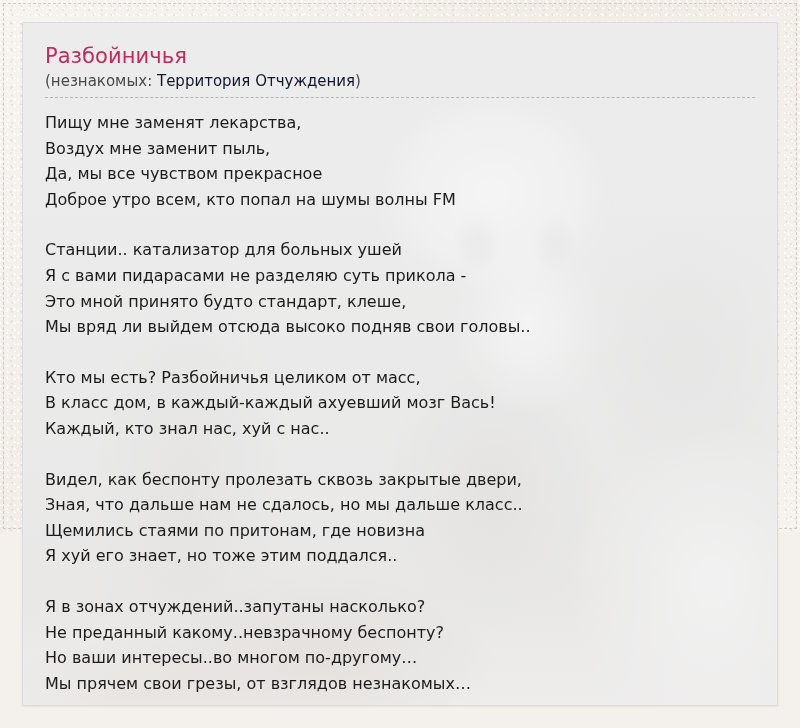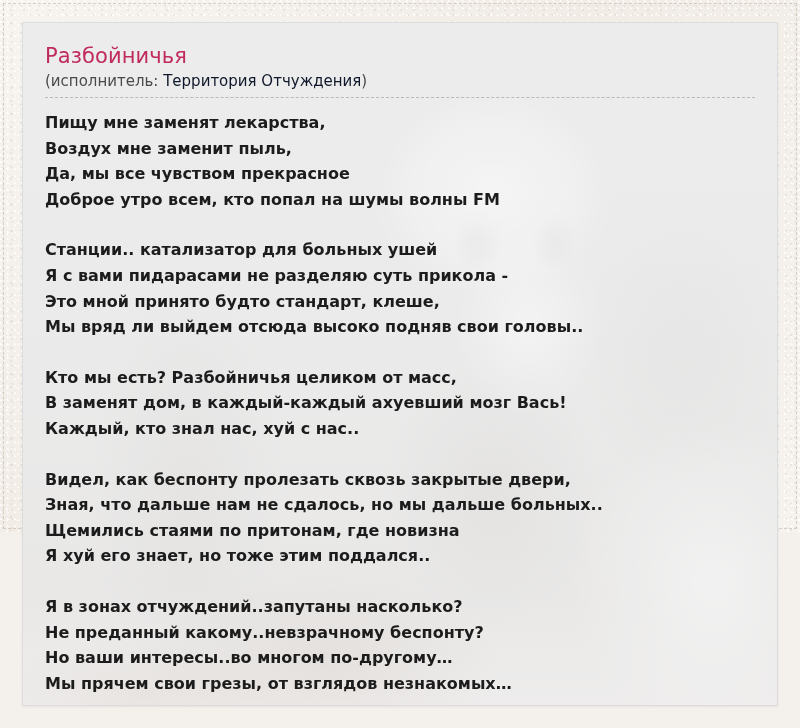--- a/index.html
+++ b/index.html
@@ -134,38 +134,37 @@
   }
   .verse {
     margin: 0 0 25px 0;
   }
   .verse:last-child {
     margin-bottom: 0;
   }
   .line {
     display: block;
     white-space: pre;
-    font-weight: bold;
   }
 </style>
 </head>
 <body>
 
 <div class="frame">
   <div class="frame-rule"></div>
 
   <div class="card">
     <div class="card-photo"></div>
     <div class="card-veil"></div>
 
     <div class="card-body">
 
       <h1 class="song-title">Разбойничья</h1>
 
-      <p class="song-performer"><span>(исполнитель: </span><a class="perf-link">Территория Отчуждения</a><span>)</span></p>
+      <p class="song-performer"><span>(незнакомых: </span><a class="perf-link">Территория Отчуждения</a><span>)</span></p>
 
       <hr class="header-rule">
 
       <div class="lyrics">
 
         <div class="verse">
           <span class="line">Пищу мне заменят лекарства,</span>
           <span class="line">Воздух мне заменит пыль,</span>
           <span class="line">Да, мы все чувством прекрасное</span>
           <span class="line">Доброе утро всем, кто попал на шумы волны FM</span>
@@ -173,27 +172,27 @@
 
         <div class="verse">
           <span class="line">Станции.. катализатор для больных ушей</span>
           <span class="line">Я с вами пидарасами не разделяю суть прикола -</span>
           <span class="line">Это мной принято будто стандарт, клеше,</span>
           <span class="line">Мы вряд ли выйдем отсюда высоко подняв свои головы..</span>
         </div>
 
         <div class="verse">
           <span class="line">Кто мы есть? Разбойничья целиком от масс,</span>
-          <span class="line">В заменят дом, в каждый-каждый ахуевший мозг Вась!</span>
+          <span class="line">В класс дом, в каждый-каждый ахуевший мозг Вась!</span>
           <span class="line">Каждый, кто знал нас, хуй с нас..</span>
         </div>
 
         <div class="verse">
           <span class="line">Видел, как беспонту пролезать сквозь закрытые двери,</span>
-          <span class="line">Зная, что дальше нам не сдалось, но мы дальше больных..</span>
+          <span class="line">Зная, что дальше нам не сдалось, но мы дальше класс..</span>
           <span class="line">Щемились стаями по притонам, где новизна</span>
           <span class="line">Я хуй его знает, но тоже этим поддался..</span>
         </div>
 
         <div class="verse">
           <span class="line">Я в зонах отчуждений..запутаны насколько?</span>
           <span class="line">Не преданный какому..невзрачному беспонту?</span>
           <span class="line">Но ваши интересы..во многом по-другому…</span>
           <span class="line">Мы прячем свои грезы, от взглядов незнакомых…</span>
         </div>

